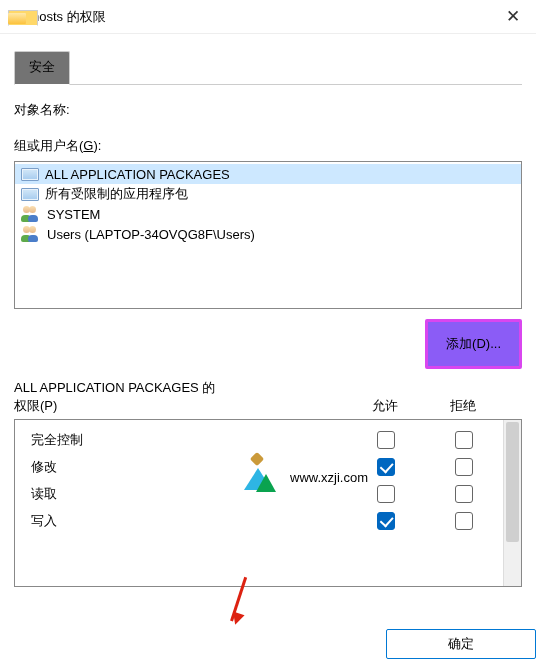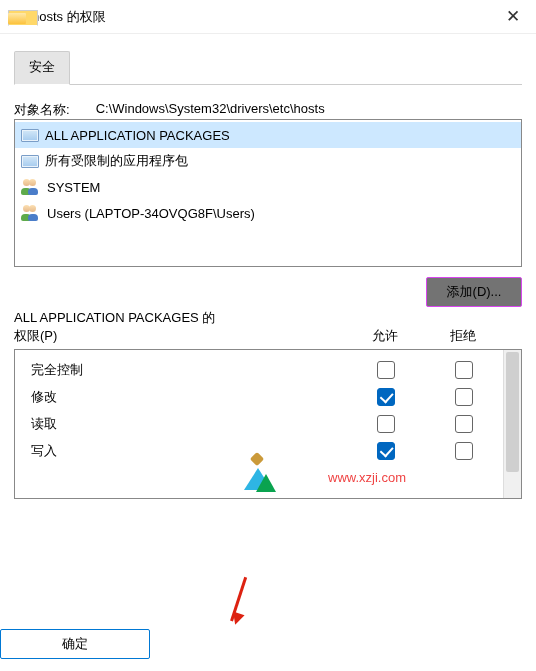--- a/index.html
+++ b/index.html
@@ -13,34 +13,34 @@
     .folder-icon .tab { position:absolute; top:0; left:0; width:8px; height:4px; background:#ffd869; border-radius:1px 1px 0 0; }
     .folder-icon .body { position:absolute; top:3px; left:0; width:18px; height:11px; background:linear-gradient(#ffe9a8,#fcc23d); border-radius:1px; }
     .title-text { font-size:13px; }
     .win-close { margin-left:auto; width:46px; height:34px; display:flex; align-items:center; justify-content:center; font-size:17px; color:#333; cursor:pointer; }
 
     
     .content { padding:16px 14px 0 14px; }
 
     
     .tabstrip { display:flex; border-bottom:1px solid #ccc; }
-    .tab { padding:6px 14px 8px; border:1px solid #ccc; border-bottom:1px solid #fff; background:#e5e5e5; position:relative; top:1px; border-radius:2px 2px 0 0; cursor:default; }
-
-    
-    .info { margin-top:16px; display:flex; gap:26px; }
+    .tab { padding:6px 14px 8px; border:1px solid #ccc; border-bottom:1px solid #fff; background:#737373; position:relative; top:1px; border-radius:2px 2px 0 0; cursor:default; }
+
+    
+    .info { margin-top:16px; display:flex; gap:42px; }
     .info .label { }
     .info .value { }
 
     
     .grp-label { margin-top:18px; margin-bottom:6px; }
     .grp-label .ul { text-decoration:underline; }
 
     
     .listbox { border:1px solid #888; height:148px; padding:2px 0; overflow:hidden; }
-    .lb-item { display:flex; align-items:center; height:26px; padding:0 6px; gap:6px; cursor:default; }
+    .lb-item { display:flex; align-items:center; height:20px; padding:0 6px; gap:6px; cursor:default; }
     .lb-item.sel { background:#cde8ff; }
 
     
     .ico-screen { width:18px; height:13px; border:1px solid #7a9ec8; background:#eaf3fb; position:relative; border-radius:1px; }
     .ico-screen::before { content:""; position:absolute; top:1px; left:1px; right:1px; bottom:1px; background:linear-gradient(#cfe5f7,#a9cdef); }
 
     
     .ico-users { width:20px; height:16px; position:relative; }
     .ico-users::before, .ico-users::after {
       content:""; position:absolute; width:7px; height:7px; border-radius:50%;
@@ -49,49 +49,49 @@
     .ico-users::before { left:2px; top:0; }
     .ico-users::after { left:8px; top:0; }
     .ico-users .body1, .ico-users .body2 {
       position:absolute; bottom:0; width:10px; height:7px; border-radius:4px 4px 2px 2px;
     }
     .ico-users .body1 { left:0; background:#5eaa4b; }
     .ico-users .body2 { left:7px; background:#4a7dc9; }
 
     
     .btn-row { display:flex; justify-content:flex-end; gap:8px; margin-top:10px; }
-    .btn { border:1px solid #d946ef; background:#737373; padding:5px 18px; min-width:96px; text-align:center; cursor:pointer; border-radius:2px; }
-    .perm-header { display:flex; align-items:flex-end; margin-top:2px; }
+    .btn { border:3px solid #d946ef; background:#8b5cf6; padding:13px 18px; min-width:96px; text-align:center; cursor:pointer; border-radius:2px; }
+    .perm-header { display:flex; align-items:flex-end; margin-top:10px; }
     .perm-header .left { flex:1; }
     .perm-header .col { width:78px; text-align:center; }
     .perm-header .spacer { width:20px; }
 
     
-    .perm-table { border:1px solid #888; margin-top:4px; height:150px; display:flex; }
+    .perm-table { border:1px solid #888; margin-top:4px; height:168px; display:flex; }
     .perm-rows { flex:1; padding:6px 0; }
     .perm-row { display:flex; align-items:center; height:27px; padding-left:16px; }
     .perm-row .name { flex:1; font-size:13px; }
     .perm-row .cbcol { width:78px; display:flex; justify-content:center; }
     .scrollbar { width:18px; background:#f0f0f0; border-left:1px solid #ddd; position:relative; }
     .scrollbar .thumb { position:absolute; top:2px; left:2px; right:2px; height:120px; background:#cfcfcf; border-radius:2px; }
 
     
     .cb { width:18px; height:18px; border:1px solid #666; border-radius:3px; display:flex; align-items:center; justify-content:center; cursor:pointer; }
     .cb.checked { background:#0067c0; border-color:#0067c0; }
     .cb.checked::before { content:""; width:6px; height:10px; border:solid #fff; border-width:0 2.2px 2.2px 0; transform:rotate(42deg) translateY(-1px); }
 
     
-    .bottom-btn-wrap { position:absolute; left:0; right:0; bottom:12px; display:flex; justify-content:flex-start; }
+    .bottom-btn-wrap { position:absolute; left:0; right:0; bottom:12px; display:flex; justify-content:flex-end; }
     .ok-btn { width:150px; padding:5px 0; border:1px solid #0078d4; background:#fff; text-align:center; border-radius:2px; cursor:pointer; }
 
     
     .watermark { position:absolute; left:230px; top:480px; pointer-events:none; }
     .wm-arrow { position:absolute; width:18px; height:18px; background:#cb9a3a; transform:rotate(45deg); border-radius:2px; }
     .wm-logo { font-size:22px; color:#0aa34f; font-weight:700; letter-spacing:1px; }
-    .wm-sub { font-size:13px; color:#ef4444;margin-left:38px; }
+    .wm-sub { font-size:13px; color:#000000; }
     .wm-block { position:absolute; left:60px; top:-10px; }
     .wm-icon { position:absolute; left:14px; top:-12px; }
     .wm-tri { width:0;height:0;border-left:14px solid transparent;border-right:14px solid transparent;border-bottom:22px solid #2eb5e4; position:absolute; }
     .wm-tri2{ width:0;height:0;border-left:10px solid transparent;border-right:10px solid transparent;border-bottom:18px solid #0aa34f; position:absolute; left:12px; top:6px; }
 
     
     .red-arrow { position:absolute; left:230px; top:575px; pointer-events:none; }
     .red-arrow .shaft { width:3px; height:46px; background:#d21; transform:rotate(18deg); transform-origin:bottom center; }
     .red-arrow .head { position:absolute; left:1px; bottom:-4px; width:0;height:0;border-left:6px solid transparent;border-right:6px solid transparent;border-top:12px solid #d21; transform:rotate(18deg); }
   </style>
@@ -108,23 +108,25 @@
 </div>
 
 <div class="content">
 
   <div class="tabstrip">
     <div class="tab">安全</div>
   </div>
 
   <div class="info">
     <div class="label">对象名称:</div>
-    <div class="value">C:\Windows\System32\drivers\etc\hosts</div>
-  </div>
-
+  </div>
+
+  <div class="grp-label">
+    <span>组或用户名(</span><span class="ul">G</span><span>):</span>
+  </div>
 
   <div class="listbox" id="listbox">
       <div class="lb-item sel">
         <div class="ico-screen"></div>
         <span>ALL APPLICATION PACKAGES</span>
       </div>
       <div class="lb-item">
         <div class="ico-screen"></div>
         <span>所有受限制的应用程序包</span>
       </div>

